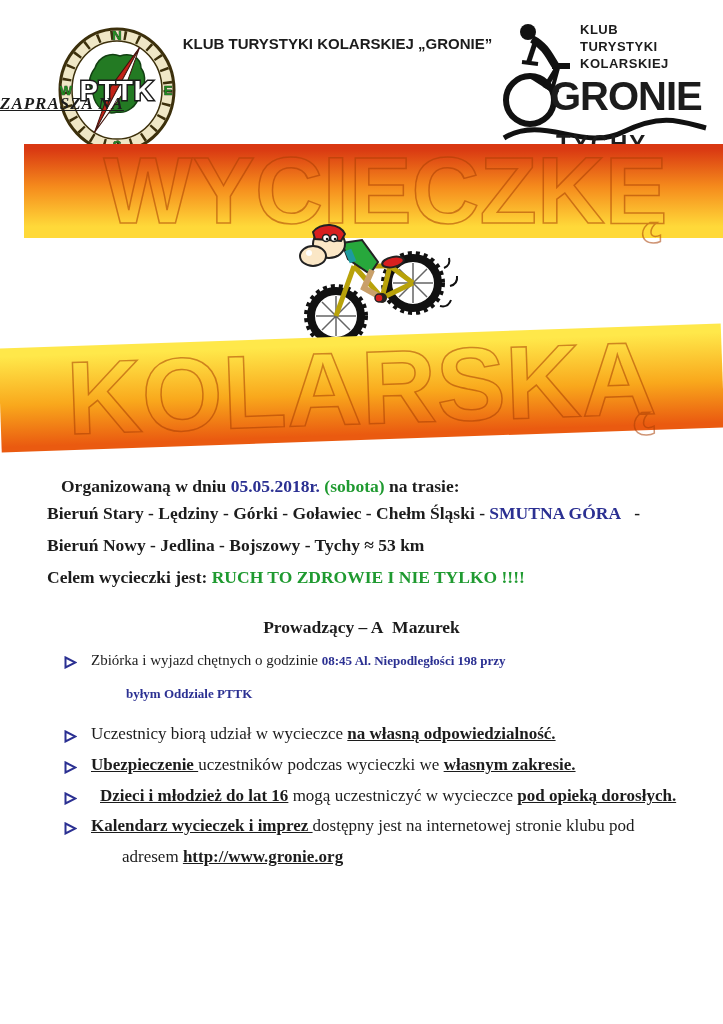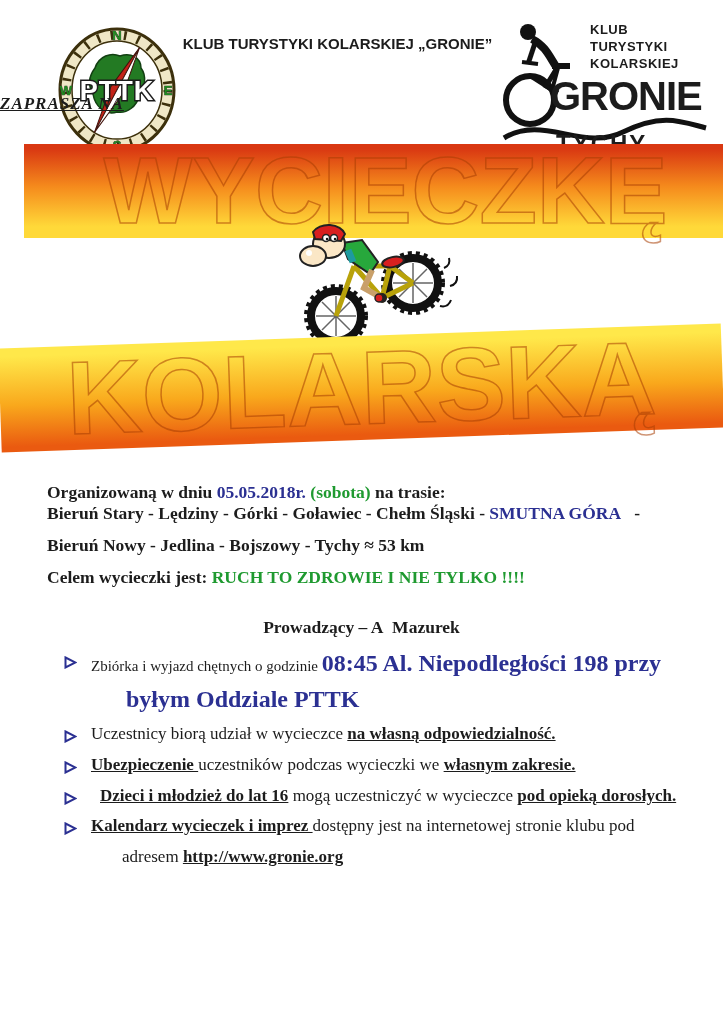--- a/index.html
+++ b/index.html
@@ -8,21 +8,21 @@
 
   
   .pttk-logo{position:absolute;left:57px;top:26px;width:120px;height:128px;}
   .hc{position:absolute;left:140px;top:33px;width:395px;text-align:center;
       font-family:"Liberation Sans",sans-serif;font-weight:bold;font-size:15px;line-height:22px;}
   .zaprasza{position:absolute;left:0;top:94px;width:723px;
       font-weight:bold;font-style:italic;text-decoration:underline;font-size:17px;letter-spacing:1px;}
   .gronie{position:absolute;left:498px;top:16px;width:215px;height:150px;
       font-family:"Liberation Sans",sans-serif;font-weight:bold;}
   .gronie svg{position:absolute;left:0;top:0;}
-  .gk{position:absolute;left:92px;font-size:13px;line-height:16px;letter-spacing:.5px;}
+  .gk{position:absolute;left:82px;font-size:13px;line-height:16px;letter-spacing:.5px;}
   .gk1{top:6px;} .gk2{top:23px;} .gk3{top:40px;}
   .gtitle{position:absolute;left:52px;top:58px;font-size:40px;letter-spacing:-1px;}
   .gcity{position:absolute;left:58px;top:114px;font-size:24px;letter-spacing:2px;}
   .gpttk{position:absolute;left:72px;top:138px;font-size:11px;letter-spacing:7px;}
 
   
   .wa{position:absolute;left:0;width:723px;text-align:center;line-height:1;
       font-family:"Liberation Sans",sans-serif;font-weight:bold;}
   .wa .layer{position:absolute;left:0;width:100%;text-align:center;}
   .wa .shadow{color:#9b9b9b;}
@@ -33,35 +33,35 @@
   .wa1 .fill{background:linear-gradient(#d93812 5%,#f58a1c 45%,#ffd939 88%);}
   .wa2{top:336px;height:120px;font-size:104px;transform:rotate(-2deg);}
   .wa2 .shadow{transform:translate(15px,-10px);}
   .wa2 .fill{background:linear-gradient(#ffe84a 8%,#f9a81c 55%,#ea5a10 95%);}
 
   .rider{position:absolute;left:276px;top:210px;}
 
   
   .route{position:absolute;left:47px;top:470px;width:640px;font-weight:bold;font-size:17.5px;}
   .rl{position:absolute;left:0;width:100%;white-space:nowrap;}
-  .rl1{top:12px;} .rl2{top:33px;} .rl3{top:65px;} .rl4{top:97px;}
+  .rl1{top:6px;margin-left:14px;} .rl2{top:33px;} .rl3{top:65px;} .rl4{top:97px;}
   .blue{color:#2b3092;} .green{color:#1f9a30;}
 
   .leader{position:absolute;left:0;top:617px;width:723px;text-align:center;
       font-weight:bold;font-size:17.5px;}
 
   
   .bullets{position:absolute;left:64px;top:648px;width:630px;font-size:17px;}
   .row{position:absolute;left:0;width:100%;padding-left:27px;box-sizing:border-box;}
   .mark{position:absolute;left:0;top:4px;}
   .r1{top:2px;} .r1b{top:38px;padding-left:62px;} .r2{top:76px;} .r3{top:107px;}
   .r4{top:138px;padding-left:36px;} .r5{top:168px;} .r5b{top:199px;padding-left:58px;}
   .bu{font-weight:bold;text-decoration:underline;}
   .s15{font-size:15px;}
-  .s20{font-size:24px;font-weight:bold;}
+  .s20{font-size:13px;font-weight:bold;}
 </style>
 </head>
 <body>
 
 <div class="page">
 
   <svg class="pttk-logo" viewBox="0 0 120 128">
     <ellipse cx="60" cy="64" rx="57" ry="61" fill="#efe7c6" stroke="#3c300c" stroke-width="3"></ellipse>
     <ellipse cx="60" cy="64" rx="51" ry="55" fill="none" stroke="#3c300c" stroke-width="9" stroke-dasharray="2.5 11"></ellipse>
     <ellipse cx="60" cy="64" rx="45" ry="49" fill="#ffffff" stroke="#3c300c" stroke-width="1.5"></ellipse>

